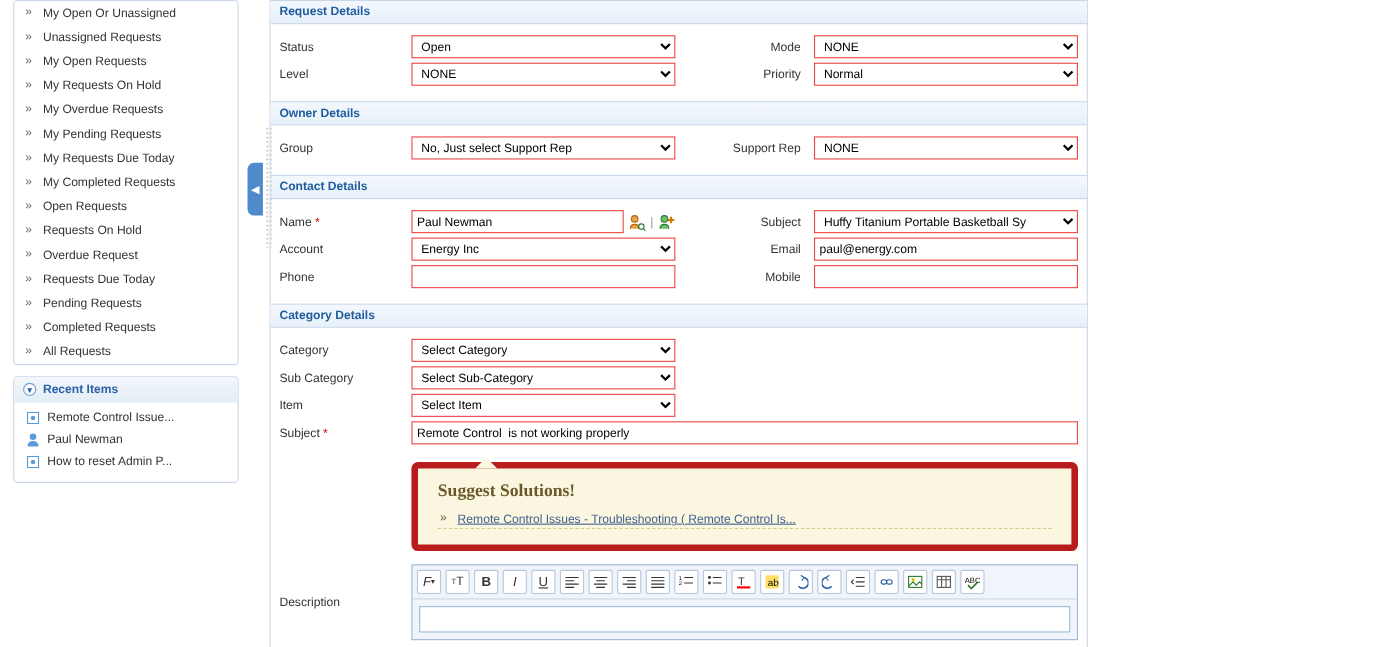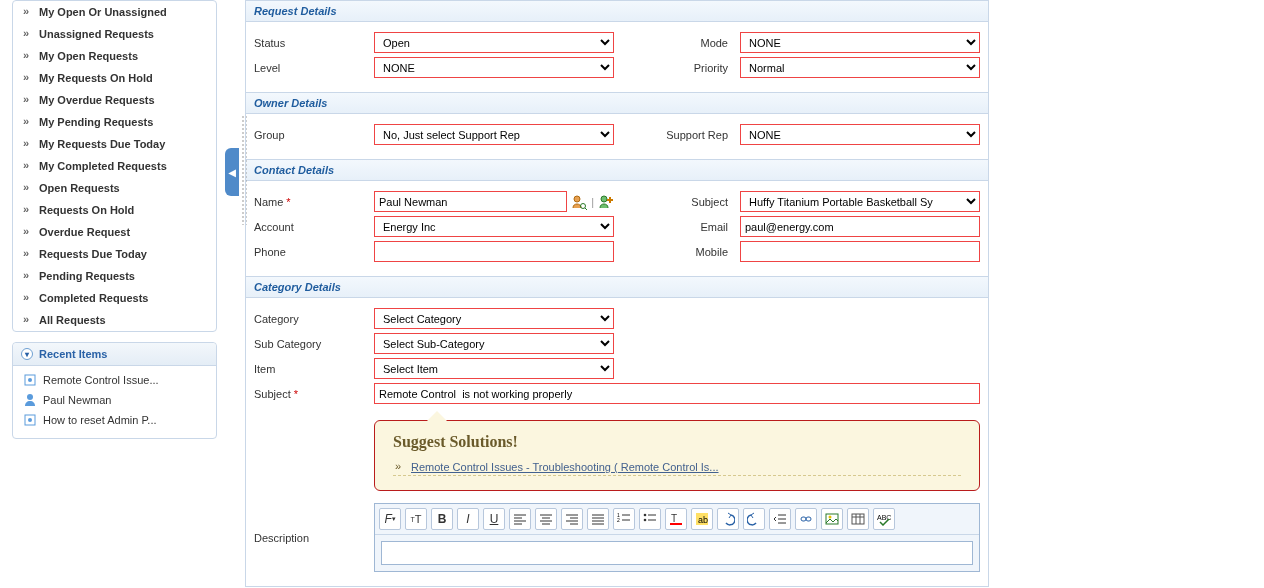--- a/index.html
+++ b/index.html
@@ -21,21 +21,20 @@
     border-radius: 4px;
     margin-bottom: 10px;
     background: #fff;
   }
   .sidebar-list { list-style: none; margin: 0; padding: 0; }
   .sidebar-list li {
     padding: 5px 6px 5px 26px;
     position: relative;
     color: #333;
     cursor: pointer;
-    font-weight: bold;
   }
   .sidebar-list li::before {
     content: "»";
     position: absolute;
     left: 10px;
     top: 4px;
     color: #666;
     font-size: 11px;
   }
   .recent-header {
@@ -106,21 +105,20 @@
 
   .form-panel { border: 1px solid #c9d7e8; border-top: none; }
   .section-header {
     background: linear-gradient(#f3f8fd, #e7f0f9);
     border-top: 1px solid #c9d7e8;
     border-bottom: 1px solid #c9d7e8;
     padding: 4px 8px;
     color: #1f5c9e;
     font-weight: bold;
     font-size: 11px;
-    font-style: italic;
   }
   .section-body { padding: 6px 8px 10px 8px; }
   .row { display: flex; align-items: center; margin: 4px 0; }
   .cell-label-l { width: 120px; padding-right: 8px; color: #333; }
   .cell-field-l { width: 240px; }
   .cell-label-r { width: 120px; text-align: right; padding-right: 12px; margin-left: auto; color: #333; }
   .cell-field-r { width: 240px; }
   .wide-field { flex: 1; }
 
   .sel, .inp {
@@ -141,21 +139,21 @@
     width: 16px; height: 16px;
     display: inline-flex;
     align-items: center;
     justify-content: center;
     cursor: pointer;
   }
 
   .suggest {
     margin: 12px 0 0 0;
     background: #fbf6df;
-    border: 1px solid #b91c1c;
+    border: 6px solid #b91c1c;
     border-radius: 6px;
     padding: 12px 18px 14px 18px;
     position: relative;
   }
   .suggest::before {
     content: "";
     position: absolute;
     top: -10px;
     left: 52px;
     width: 0; height: 0;

